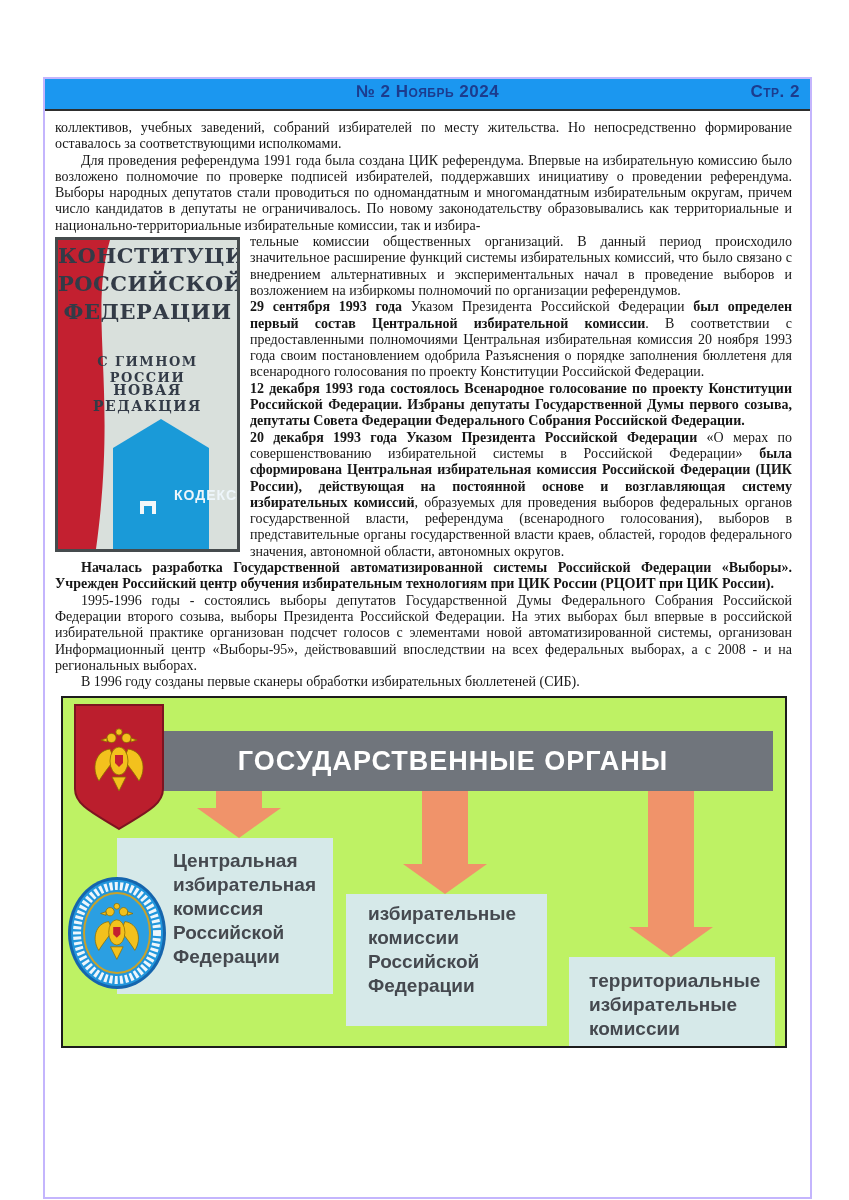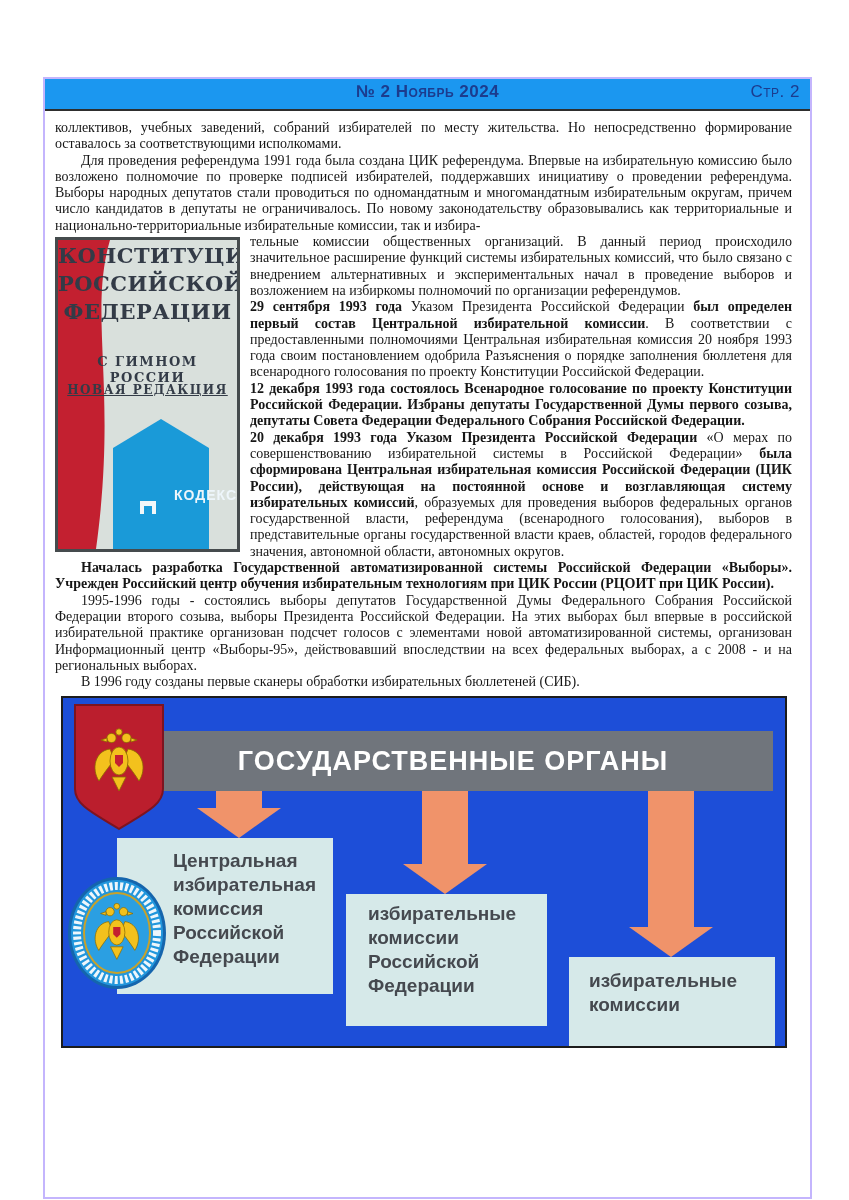--- a/index.html
+++ b/index.html
@@ -13,48 +13,48 @@
   }
   
   .band{height:30px;background:#1b97f0;border-bottom:2px solid #2e2e2e;position:relative;}
   .band .issue{
     position:absolute;left:0;right:0;top:3px;text-align:center;
     font-family:"Liberation Sans",sans-serif;font-weight:bold;font-size:17px;
     font-variant:small-caps;color:#1c3c8e;letter-spacing:.5px;
   }
   .band .pageno{
     position:absolute;right:10px;top:3px;
-    font-family:"Liberation Sans",sans-serif;font-weight:normal;font-size:17px;
+    font-family:"Liberation Sans",sans-serif;font-weight:bold;font-size:17px;
     font-variant:small-caps;color:#1c3c8e;letter-spacing:.5px;
   }
   
   .content{padding:9px 18px 0 10px;font-size:14px;line-height:16.3px;text-align:justify;color:#161616;}
   .content p.para{margin:0;}
   .content p.indent{text-indent:26px;}
   
   .book{
     float:left;width:185px;height:315px;margin:3px 10px 2px 0;position:relative;
     background:#d9e0dc;border:3px solid #454b4d;box-sizing:border-box;overflow:hidden;
   }
   .book svg.cover{position:absolute;left:0;top:0;}
   .book .t{position:absolute;left:0;right:0;text-align:center;color:#333b47;
     font-family:"DejaVu Serif",serif;font-weight:bold;}
   .book .t1{top:8px;font-size:21px;letter-spacing:.5px;}
   .book .t2{top:36px;font-size:21px;letter-spacing:.5px;}
   .book .t3{top:64px;font-size:21px;letter-spacing:.5px;}
   .book .sub{top:114px;font-size:13px;letter-spacing:1.5px;}
-  .book .ed{top:142px;font-size:12px;letter-spacing:1.5px;text-decoration:underline;}
+  .book .ed{top:142px;font-size:14px;letter-spacing:1.5px;}
   .book .kodeks{position:absolute;left:0;right:0;top:247px;text-align:right;color:#eef6fb;
     font-family:"Liberation Sans",sans-serif;font-weight:bold;font-size:14px;letter-spacing:1px;}
   .book .plogo{position:absolute;left:50%;margin-left:-8px;top:261px;width:16px;height:13px;background:#f2f7f9;}
   .book .plogo::after{content:"";position:absolute;left:4px;top:5px;width:8px;height:8px;background:#1a9ad8;}
   
   .diagram{
     position:relative;margin:6px 0 0 6px;width:722px;height:348px;
-    border:2px solid #1c1c1c;background:#1d4ed8;font-family:"Liberation Sans",sans-serif;
+    border:2px solid #1c1c1c;background:#bef264;font-family:"Liberation Sans",sans-serif;
   }
   .graybar{position:absolute;left:70px;top:33px;width:640px;height:60px;background:#70757c;}
   .graybar .bt{line-height:60px;text-align:center;font-weight:bold;font-size:27px;color:#ffffff;letter-spacing:1px;}
   .shield{position:absolute;left:8px;top:3px;width:96px;height:132px;}
   .arrow{position:absolute;width:84px;}
   .arrow .shaft{width:46px;margin:0 auto;background:#f0936a;height:calc(100% - 30px);}
   .arrow .head{width:0;height:0;border-left:42px solid transparent;border-right:42px solid transparent;border-top:30px solid #f0936a;}
   .a1{left:134px;top:93px;height:47px;}
   .a2{left:340px;top:93px;height:103px;}
   .a3{left:566px;top:93px;height:166px;}
@@ -152,20 +152,21 @@
           <div>Российской</div>
           <div>Федерации</div>
         </div>
       <div class="dbox b2">
           <div>избирательные</div>
           <div>комиссии</div>
           <div>Российской</div>
           <div>Федерации</div>
         </div>
       <div class="dbox b3">
+          <div>территориальные</div>
           <div>избирательные</div>
           <div>комиссии</div>
         </div>
 
       <svg class="emblem" viewBox="0 0 100 114">
         <ellipse cx="50" cy="57" rx="49" ry="56" fill="#1565ad"></ellipse>
         <ellipse cx="50" cy="57" rx="46" ry="53" fill="#2196dc"></ellipse>
         <ellipse cx="50" cy="57" rx="40" ry="47" fill="none" stroke="#eef6fb" stroke-width="8" stroke-dasharray="3 2.2"></ellipse>
         <ellipse cx="50" cy="57" rx="33" ry="40" fill="#2b9fe2" stroke="#c8a22b" stroke-width="2"></ellipse>
         <use href="#eagle" transform="translate(21,24) scale(0.9)"></use>

